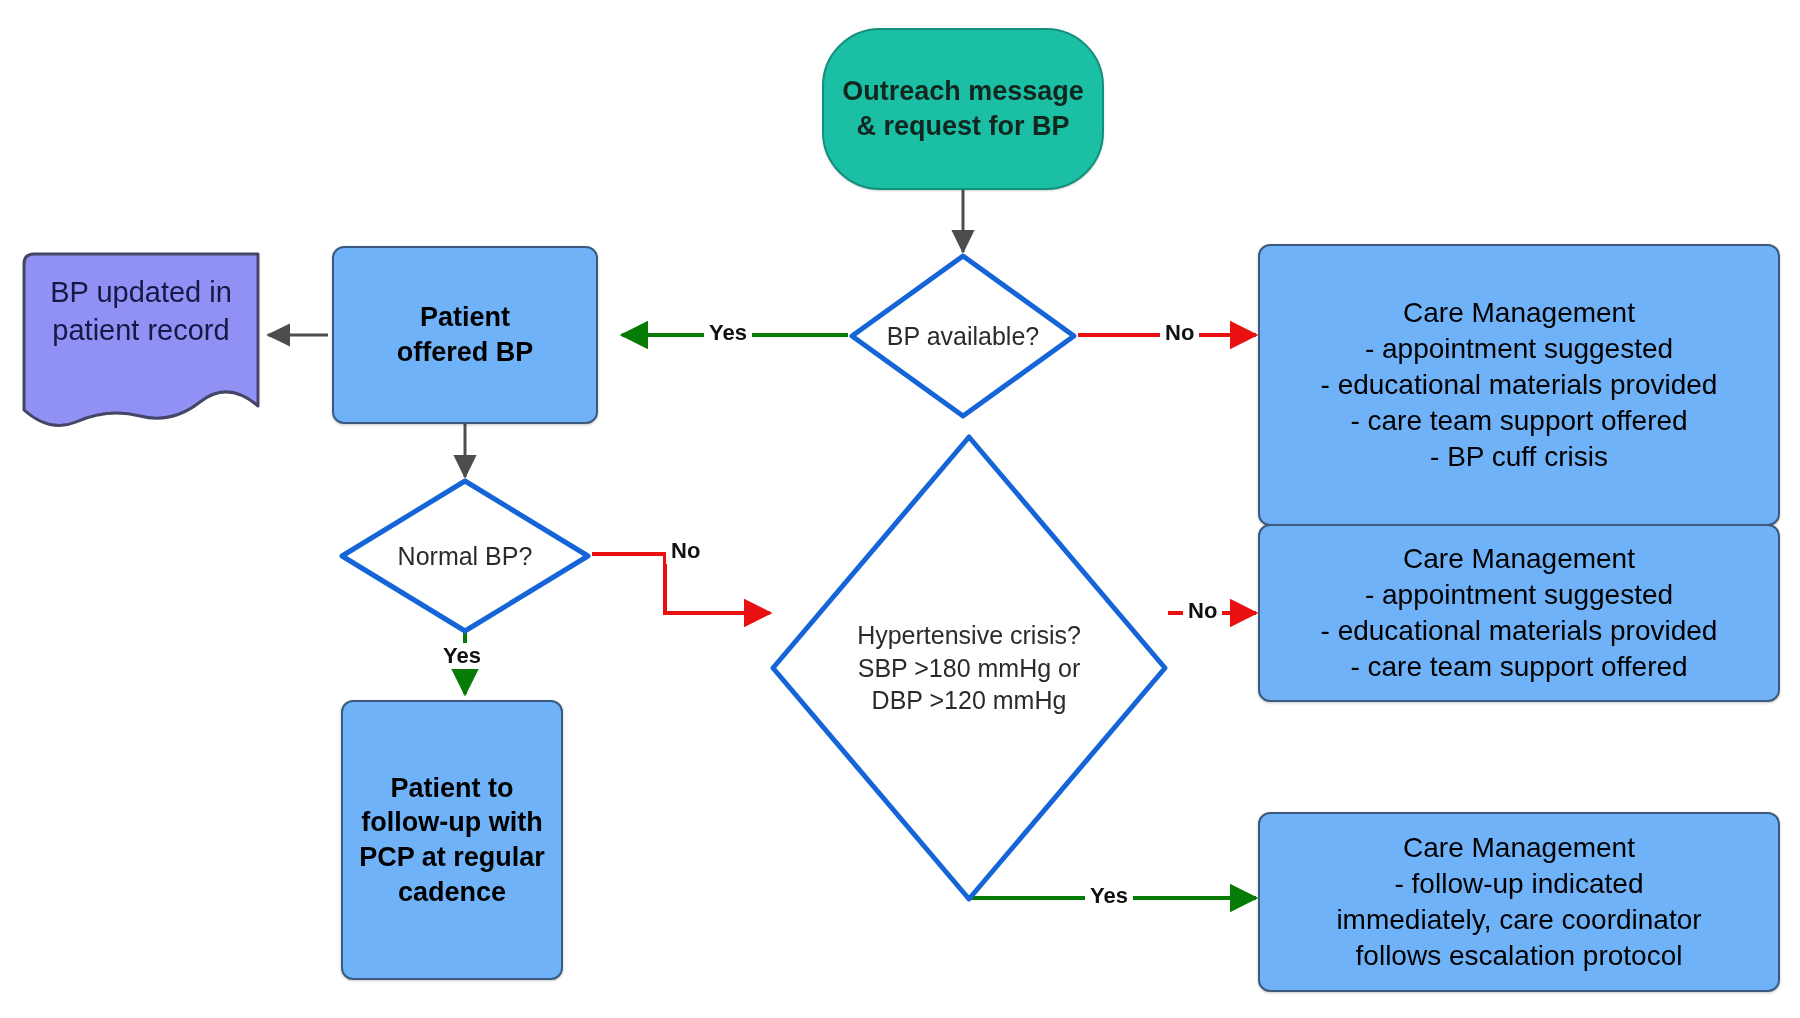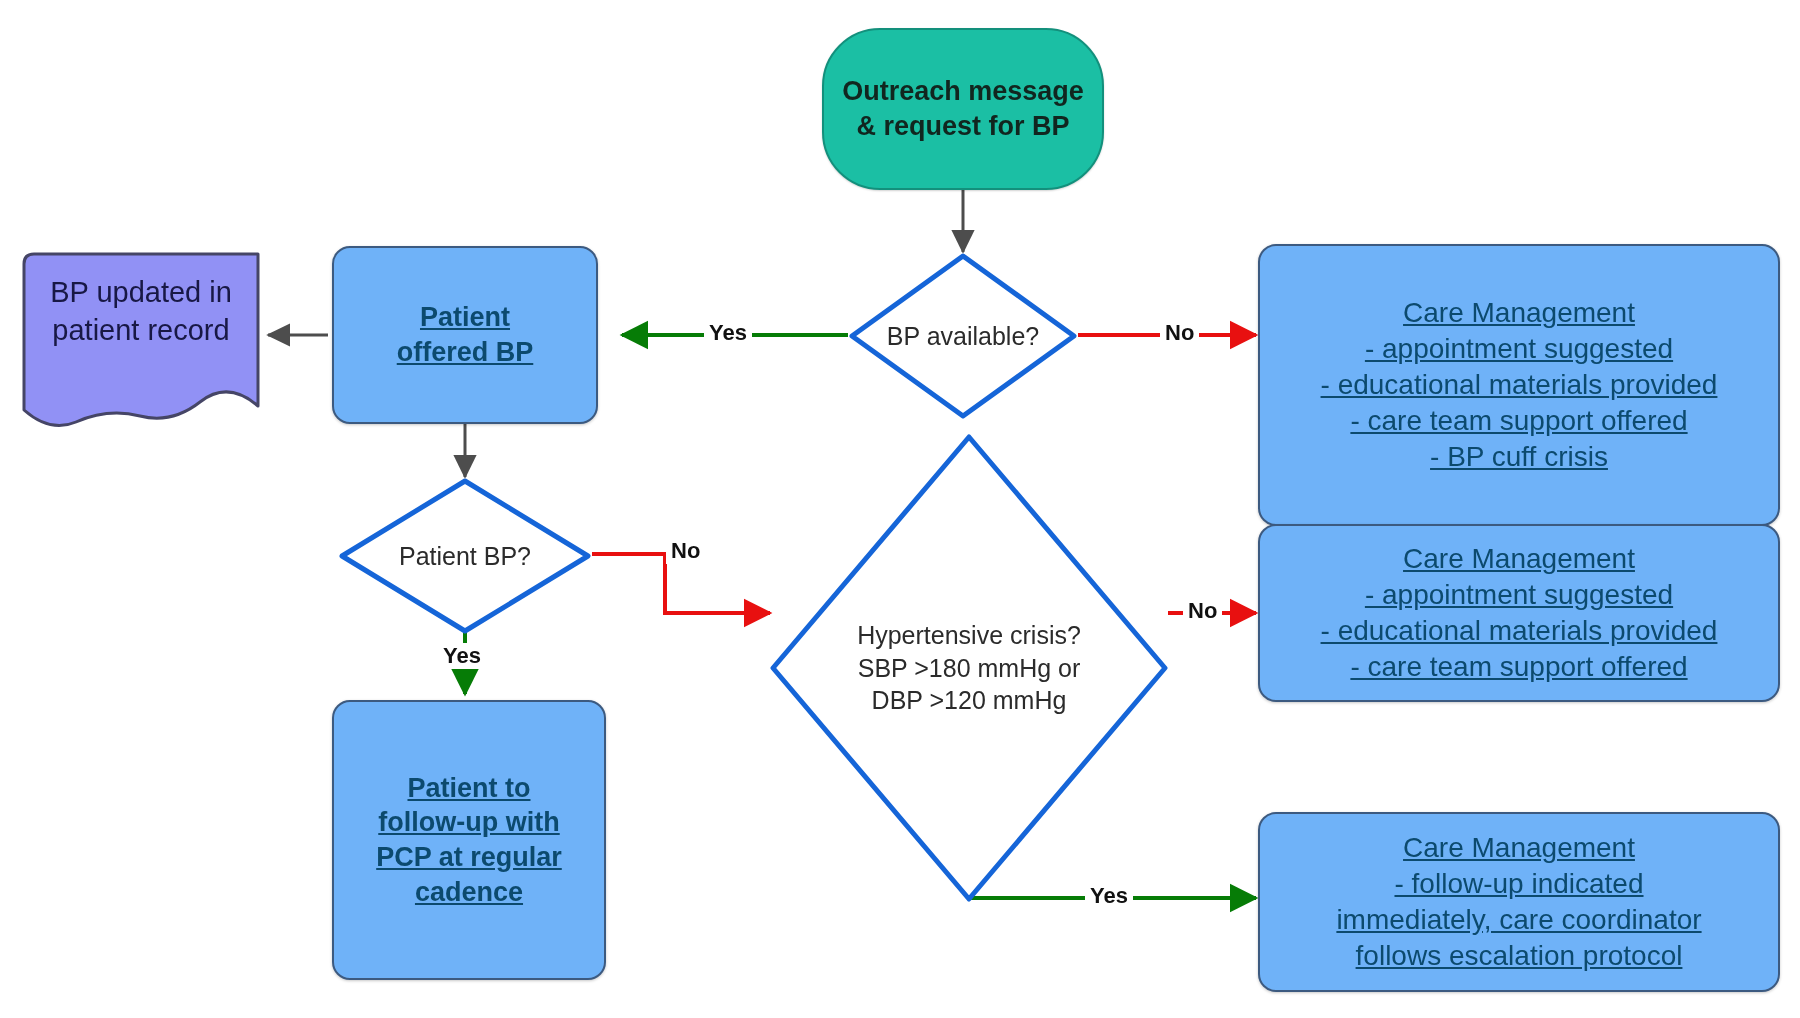--- a/index.html
+++ b/index.html
@@ -43,26 +43,25 @@
     font-size: 27px;
     font-weight: 700;
     color: #11261f;
     box-shadow: 0 1px 2px rgba(0,0,0,0.18);
   }
 
   
   .proc-node {
     background: #6fb2f8;
     border: 2px solid #3c5a80;
-    border-radius: 18px;
+    border-radius: 12px;
     box-shadow: 0 1px 3px rgba(0,0,0,0.22);
     font-size: 27px;
     font-weight: 700;
-    color: #0c4a6e;
-    text-decoration: underline;
+    color: #000000;
   }
   .proc-node.cm { font-weight: 400; font-size: 28px; }
   .proc-node.cm .title { font-weight: 400; }
 
   
   .decision {
     position: absolute;
     display: flex;
     align-items: center;
     justify-content: center;
@@ -205,25 +204,25 @@
       <div>BP updated in</div>
       <div>patient record</div>
     </div>
   </div>
 
   <div class="decision" style="left:338px; top:477px; width:254px; height:158px;">
     <svg class="dshape" viewBox="0 0 254 158">
       <polygon points="127,4 250,79 127,154 4,79" fill="#ffffff" stroke="#1565d8" stroke-width="5" stroke-linejoin="round"></polygon>
     </svg>
     <div class="dlabel">
-      <div>Patient BP?</div>
-    </div>
-  </div>
-
-  <div class="node proc-node" style="left:332px; top:700px; width:274px; height:280px;">
+      <div>Normal BP?</div>
+    </div>
+  </div>
+
+  <div class="node proc-node" style="left:341px; top:700px; width:222px; height:280px;">
     <div class="lines">
       <div>Patient to</div>
       <div>follow-up with</div>
       <div>PCP at regular</div>
       <div>cadence</div>
     </div>
   </div>
 
   <div class="decision" style="left:768px; top:432px; width:402px; height:472px;">
     <svg class="dshape" viewBox="0 0 402 472">

